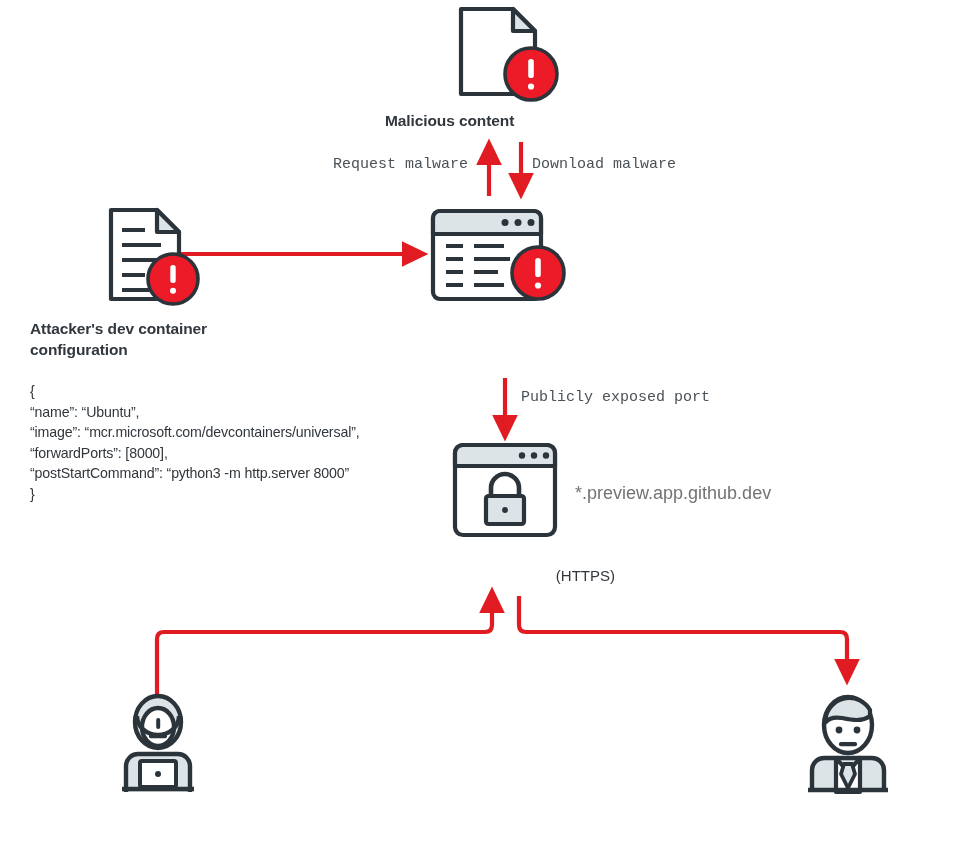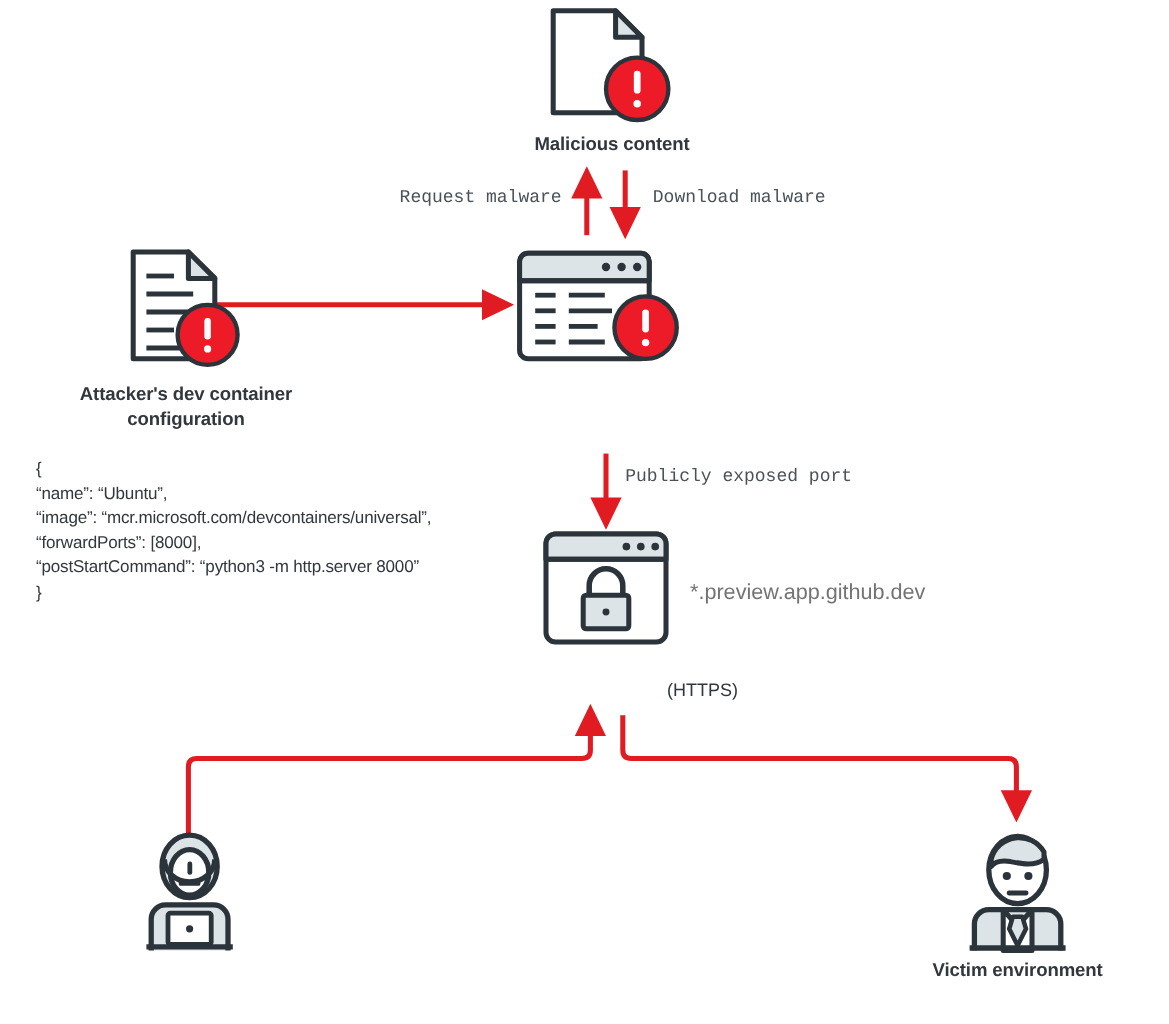--- a/index.html
+++ b/index.html
@@ -19,21 +19,21 @@
     position: absolute;
     inset: 0;
     width: 974px;
     height: 853px;
   }
   .node {
     position: absolute;
   }
   .node-label {
     position: absolute;
-    text-align: center;
+    text-align: left;
     font-weight: bold;
     font-size: 15.5px;
     line-height: 21px;
     color: #31373d;
     letter-spacing: -0.1px;
     white-space: pre-line;
   }
   .sub-label {
     position: absolute;
     text-align: center;
@@ -115,21 +115,21 @@
       <path d="M6,5 L58,5 L80,27 L80,90 L6,90 Z" fill="#ffffff" stroke="#2b333b" stroke-width="4.2" stroke-linejoin="round"></path>
       <path d="M58,5 L58,27 L80,27 Z" fill="#dde4e7" stroke="#2b333b" stroke-width="4.2" stroke-linejoin="round"></path>
       <circle cx="76" cy="70" r="26" fill="#ED1B28" stroke="#2b333b" stroke-width="3.6"></circle>
       <rect x="73.2" y="55" width="5.6" height="19" rx="2.6" fill="#ffffff"></rect>
       <circle cx="76" cy="82.5" r="3.1" fill="#ffffff"></circle>
     </svg>
   </div>
   <div class="node-label" style="left:385px; top:110px; width:250px;">Malicious content</div>
 
   <div class="edge-label" style="left:333px; top:155px;">Request malware</div>
-  <div class="edge-label" style="left:544px; top:155px;">Download malware</div>
+  <div class="edge-label" style="left:532px; top:155px;">Download malware</div>
 
   <div class="node" style="left:105px; top:205px; width:100px; height:105px;">
     <svg width="100" height="105" viewBox="0 0 100 105">
       <path d="M6,5 L52,5 L74,27 L74,94 L6,94 Z" fill="#ffffff" stroke="#2b333b" stroke-width="4.2" stroke-linejoin="round"></path>
       <path d="M52,5 L52,27 L74,27 Z" fill="#dde4e7" stroke="#2b333b" stroke-width="4.2" stroke-linejoin="round"></path>
       <g stroke="#2b333b" stroke-width="4" stroke-linecap="butt">
         <line x1="17" y1="25" x2="40" y2="25"></line>
         <line x1="17" y1="40" x2="56" y2="40"></line>
         <line x1="17" y1="55" x2="56" y2="55"></line>
         <line x1="17" y1="70" x2="40" y2="70"></line>
@@ -230,15 +230,14 @@
       <rect x="37" y="48" width="18" height="4.2" rx="1.8" fill="#2b333b"></rect>
 
       <path d="M10,98 L10,76 a12,12 0 0 1 12,-12 L70,64 a12,12 0 0 1 12,12 L82,98" fill="#dde4e7" stroke="#2b333b" stroke-width="4.4" stroke-linejoin="round"></path>
 
       <path d="M34,64 L46,78 L58,64 L58,98 L34,98 Z" fill="#ffffff" stroke="#2b333b" stroke-width="4.2" stroke-linejoin="round"></path>
 
       <path d="M42,70 L50,70 L53,80 L46,94 L39,80 Z" fill="#dde4e7" stroke="#2b333b" stroke-width="3.8" stroke-linejoin="round"></path>
       <line x1="6" y1="96" x2="86" y2="96" stroke="#2b333b" stroke-width="4.4" stroke-linecap="butt"></line>
     </svg>
   </div>
-  <div class="node-label" style="left:748px; top:798px; width:200px;">Victim environment</div>
 
 </div>
 
 </body></html>

